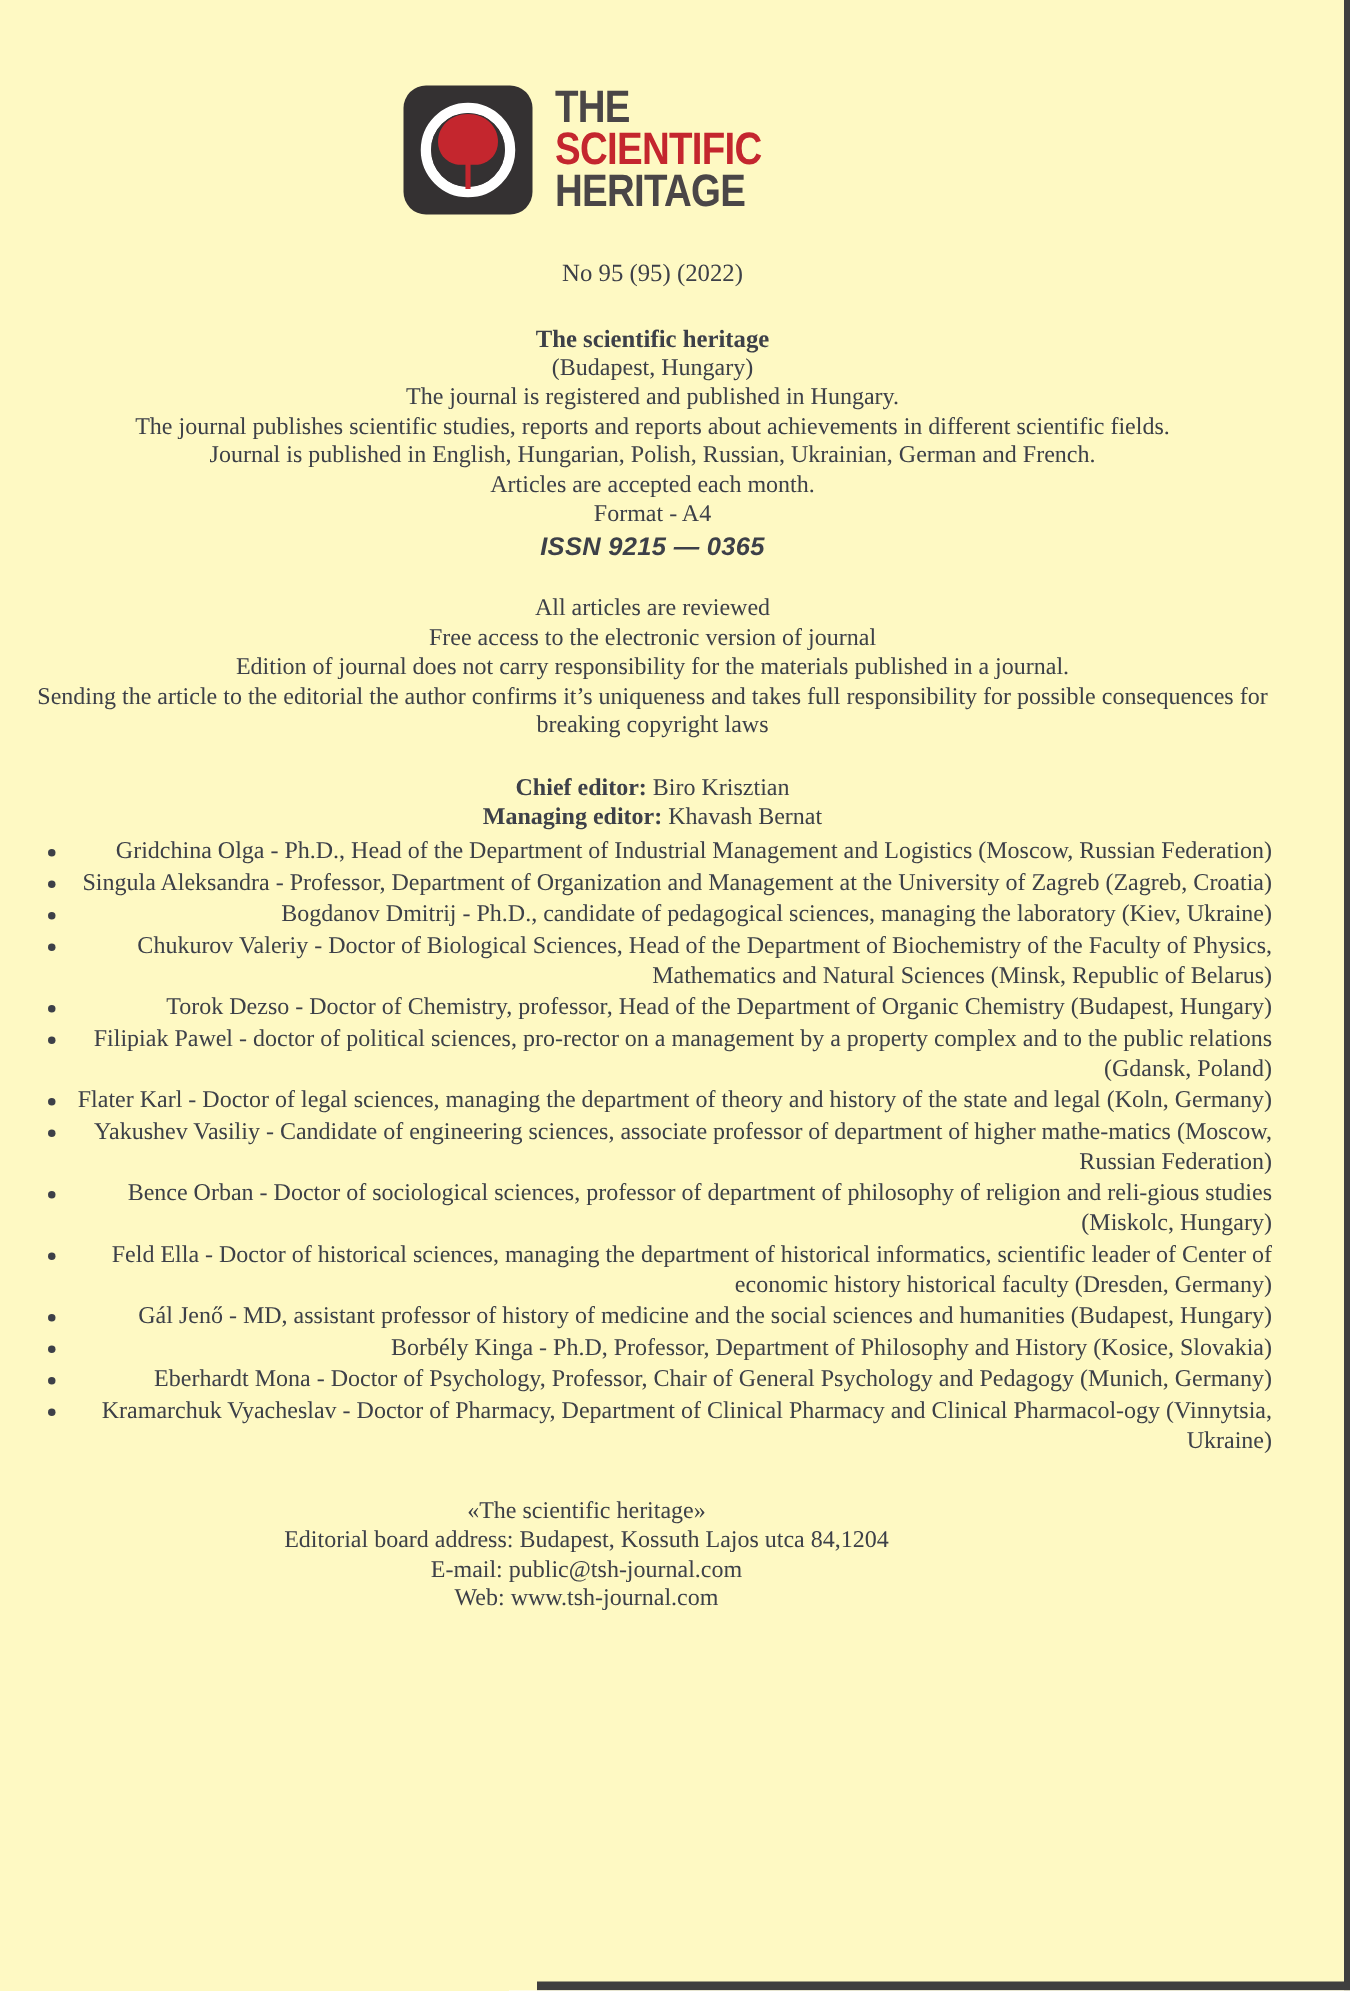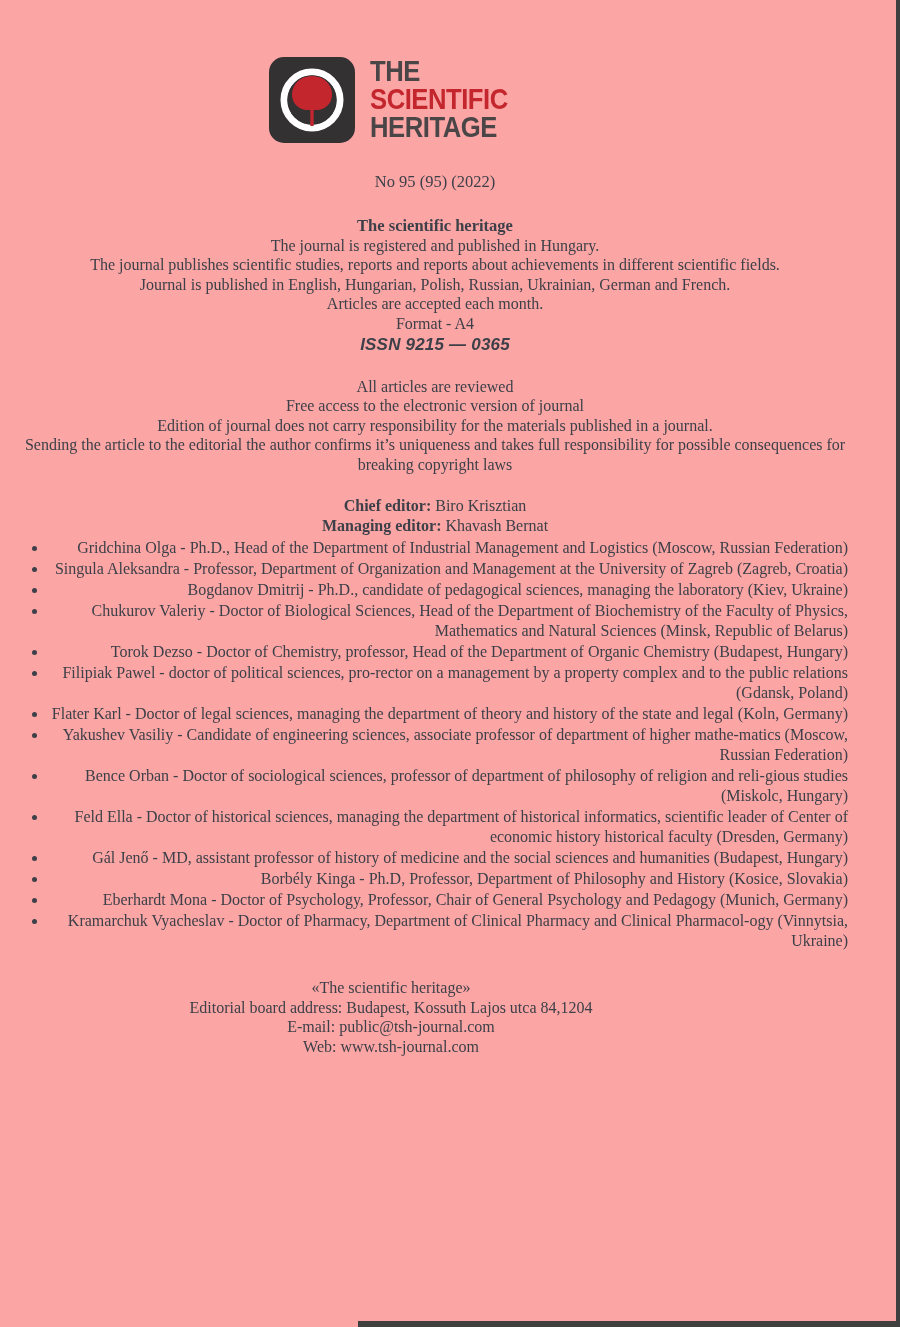--- a/index.html
+++ b/index.html
@@ -1,19 +1,19 @@
 <!DOCTYPE html>
 <html><head>
 <meta charset="utf-8">
 <style>
   html,body{margin:0;padding:0;background:#ffffff;}
   .page{
     position:relative;
     width:900px;height:1327px;
-    background:#fca5a5;
+    background:#fef9c3;
     overflow:hidden;
     font-family:"Liberation Serif","DejaVu Serif",serif;
     color:#3d4048;
   }
   .edge-right{position:absolute;top:0;right:0;width:4px;height:100%;background:#3f3f3f;}
   .edge-bottom{position:absolute;bottom:0;left:358px;right:0;height:6px;background:#3f3f3f;}
   .content{position:relative;padding:54px 42px 0 12px;}
 
   
   .logo{display:flex;align-items:center;justify-content:center;gap:13px;
@@ -71,20 +71,21 @@
         <span class="red">SCIENTIFIC</span>
         <span class="dark">HERITAGE</span>
       </div>
     </div>
 
     <div class="issue centered">No 95 (95) (2022)</div>
 
     <div class="masthead centered">
       <div class="title">The scientific heritage</div>
       <div>
+          <div>(Budapest, Hungary)</div>
           <div>The journal is registered and published in Hungary.</div>
           <div>The journal publishes scientific studies, reports and reports about achievements in different scientific fields.</div>
           <div>Journal is published in English, Hungarian, Polish, Russian, Ukrainian, German and French.</div>
           <div>Articles are accepted each month.</div>
           <div>Format - A4</div>
         </div>
       <div class="issn">ISSN 9215 — 0365</div>
     </div>
 
     <div class="policies centered">

